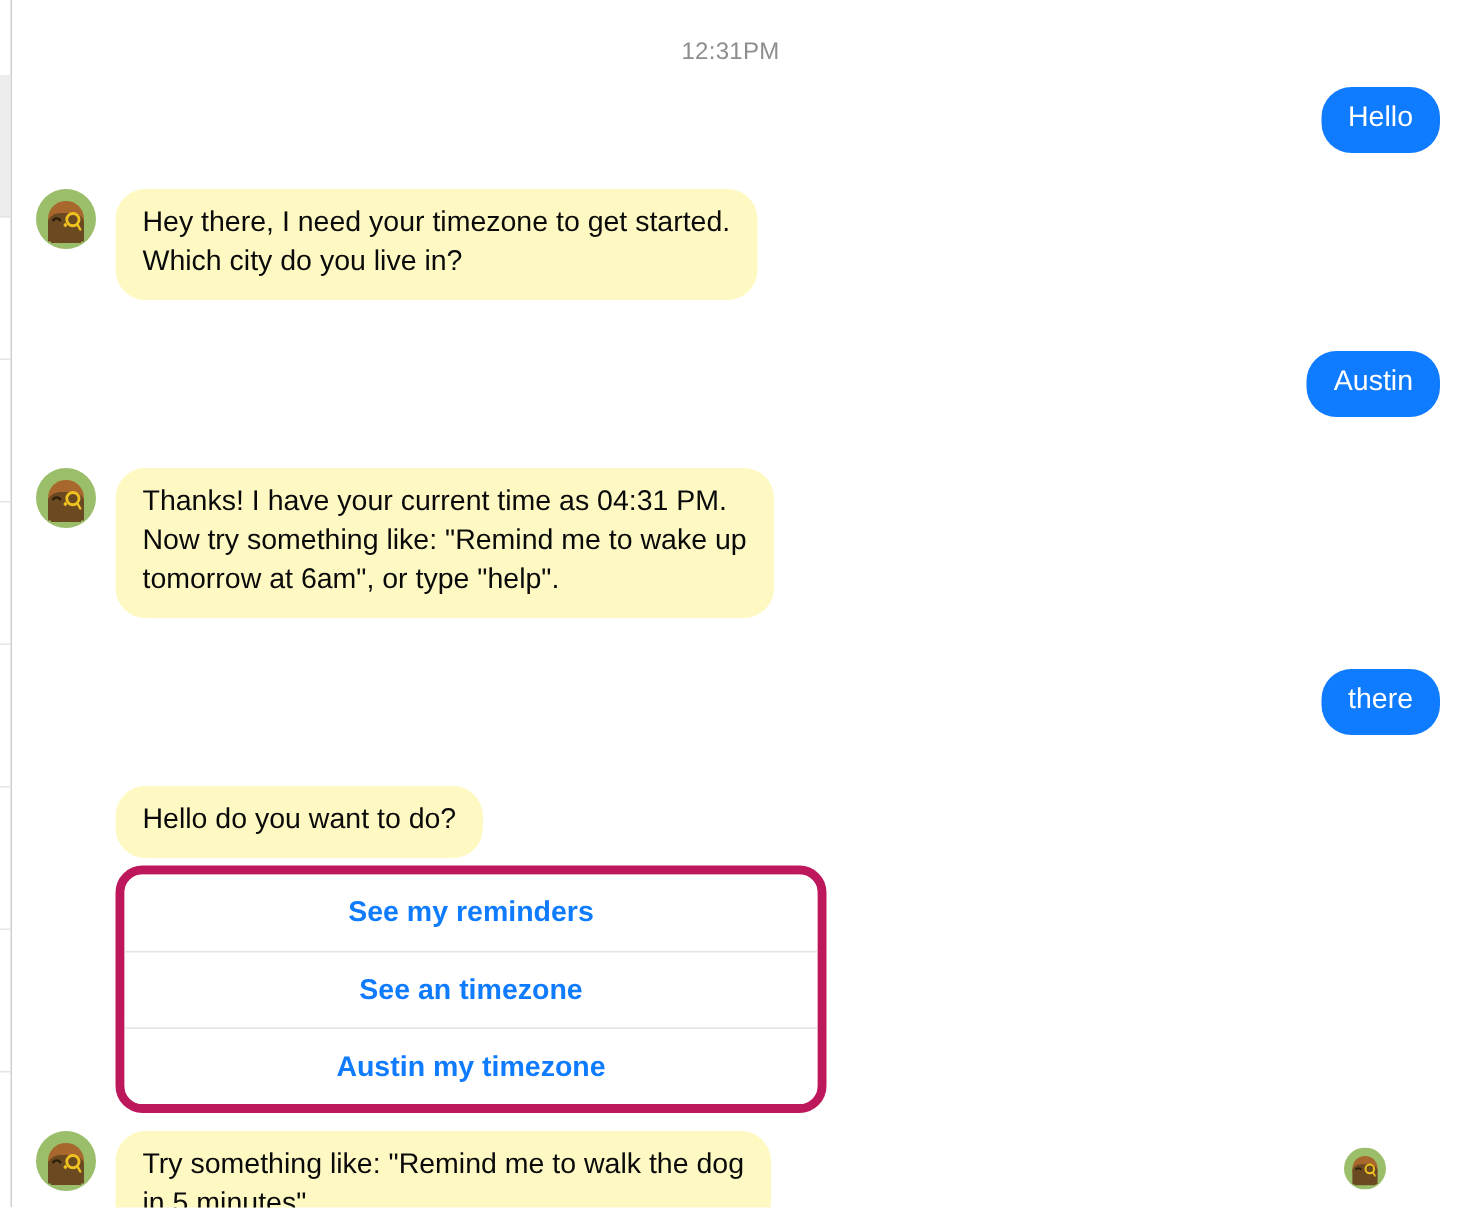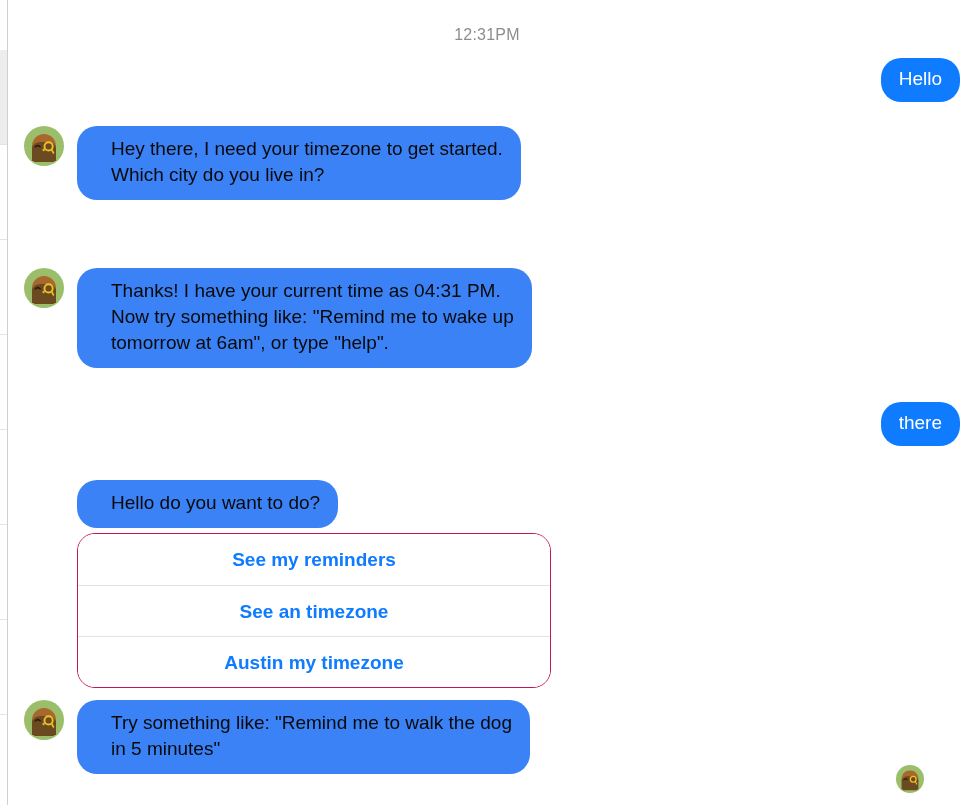--- a/index.html
+++ b/index.html
@@ -70,45 +70,45 @@
     line-height: 26px;
     white-space: pre-line;
   }
   .bubble.out {
     background: #0F7BFF;
     color: #ffffff;
     border-radius: 20px;
     padding: 8px 18px 10px 18px;
   }
   .bubble.in {
-    background: #3b82f6;
+    background: #fef9c3;
     color: #0a0a0a;
     border-radius: 20px;
-    padding: 10px 18px 12px 34px;
+    padding: 10px 18px 12px 18px;
   }
   .bubble.in.squared-bottom {
     border-bottom-left-radius: 20px;
   }
 
   
   .avatar {
     width: 40px;
     height: 40px;
     flex: 0 0 40px;
     margin-right: 13px;
     margin-bottom: 1px;
   }
   .avatar.spacer { visibility: hidden; }
   .avatar svg { display: block; width: 40px; height: 40px; }
 
   
   .qr-card {
     width: 474px;
     background: #ffffff;
-    border: 1px solid #be185d;
+    border: 6px solid #be185d;
     border-radius: 18px;
     overflow: hidden;
   }
   .qr-button {
     height: 51px;
     line-height: 51px;
     text-align: center;
     color: #0F7BFF;
     font-size: 19px;
     font-weight: bold;
@@ -172,20 +172,23 @@
           <path d="M27.6 23.6l1.9 3.4" stroke="#EFC220" stroke-width="1.6" stroke-linecap="round"></path>
           <path d="M19.6 22.4l1.4 1.6-1.4 1.6-1.4-1.6z" fill="#EFC220"></path>
         </svg>
       </div>
       <div class="bubble in">Hey there, I need your timezone to get started.
 Which city do you live in?</div>
     </div>
 
     <div class="gap-lg"></div>
 
+    <div class="row out">
+      <div class="bubble out">Austin</div>
+    </div>
 
     <div class="gap-lg"></div>
 
     <div class="row in">
       <div class="avatar">
         <svg viewBox="0 0 40 40" xmlns="http://www.w3.org/2000/svg">
           <circle cx="20" cy="20" r="20" fill="#9BBE6B"></circle>
           <path d="M8 20c0-7 5.5-12 12-12s12 5 12 12v4H8z" fill="#A8672C"></path>
           <path d="M8 22c0-2 2-4 4-5 2.5-1.2 5-1 8-1s5.5-.2 8 1c2 1 4 3 4 5v13H8z" fill="#6B4A22"></path>
           <path d="M10 24c0-3 4.5-5 10-5s10 2 10 5v12H10z" fill="#6B4A22"></path>

